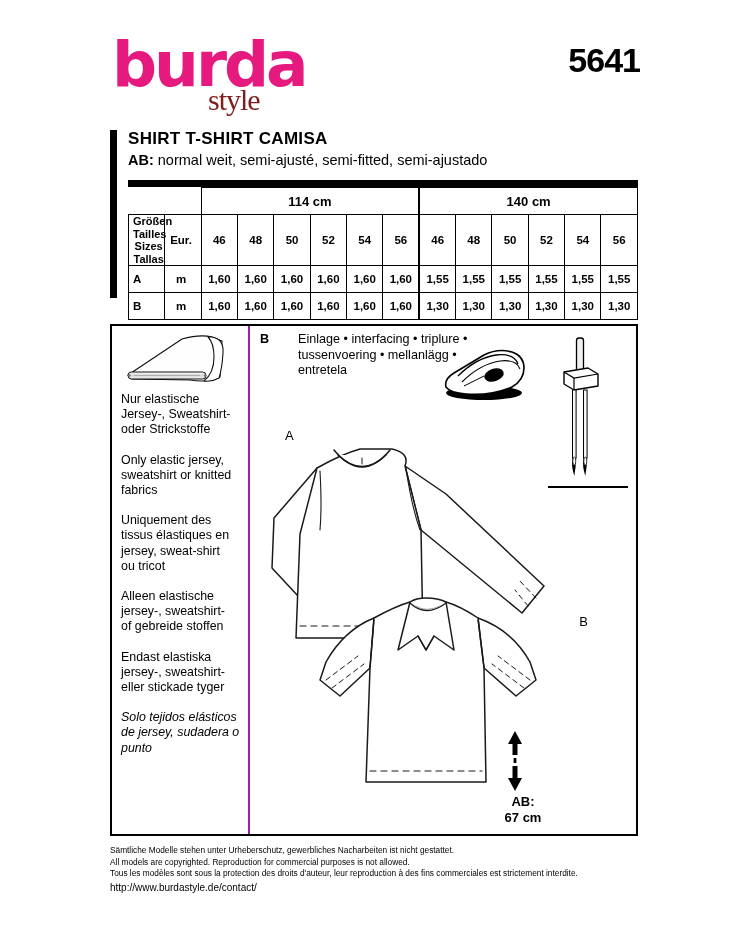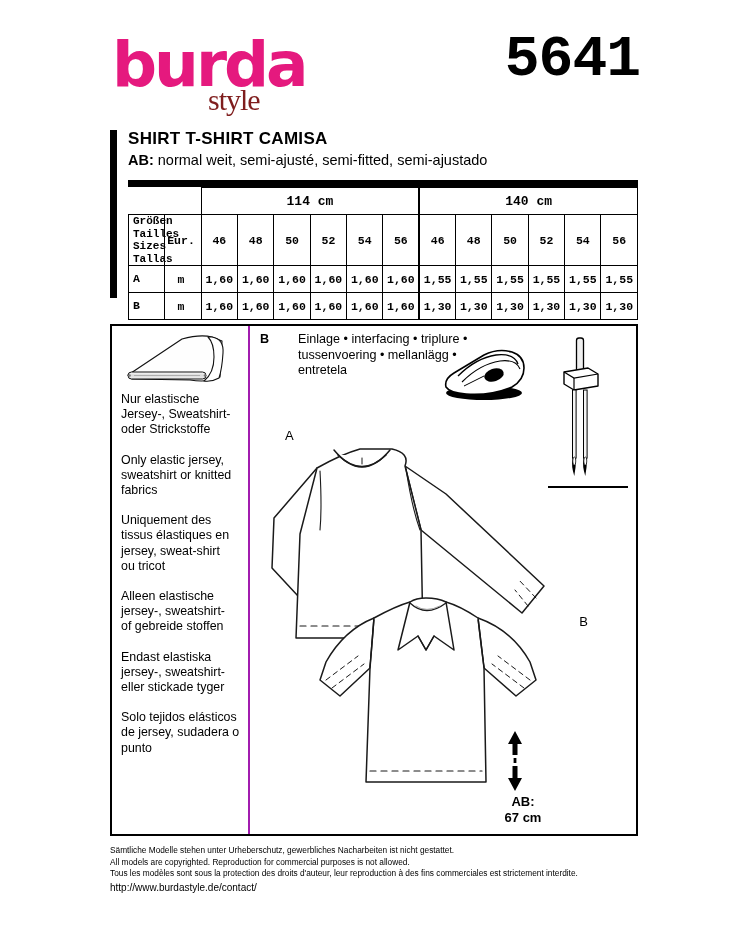--- a/index.html
+++ b/index.html
@@ -24,44 +24,44 @@
   }
   .brand-style{
     position:absolute;left:96px;top:47px;
     font-family:"Liberation Serif",serif;
     font-size:30px;
     letter-spacing:-1px;
     color:#7f1d1d;
   }
   .pattern-no{
     position:absolute;right:112px;top:36px;
-    font-family:Liberation Mono, monospace;
+    font-family:Liberation Sans, sans-serif;
     font-weight:700;
-    font-size:58px;
+    font-size:34px;
     letter-spacing:-1px;
     line-height:48px;
   }
 
   
   .leftbar{
     position:absolute;left:110px;top:130px;
     width:7px;height:168px;background:#000;
   }
 
   
   .titles{position:absolute;left:128px;top:128px;width:520px;}
   .title-main{
     font-size:17px;font-weight:700;letter-spacing:.3px;
     line-height:21px;
   }
   .title-sub{font-size:14.5px;line-height:19px;margin-top:2px;}
   .title-sub b{font-weight:700;}
 
   
-  .tbl-wrap{position:absolute;left:128px;top:180px;width:510px;font-family:Liberation Mono, monospace;}
+  .tbl-wrap{position:absolute;left:128px;top:180px;width:510px;}
   .tbl-topbar{height:7px;background:#000;width:100%;}
   table.sizes{
     border-collapse:collapse;
     width:100%;
     font-size:11.5px;
     font-weight:700;
     table-layout:fixed;
   }
   table.sizes td,table.sizes th{
     border:1px solid #000;
@@ -92,21 +92,21 @@
   .side-panel{
     position:absolute;left:0;top:0;bottom:0;width:138px;
     border-right:2px solid #a21caf;box-sizing:border-box;
   }
   .fabric-icon{position:absolute;left:8px;top:5px;width:120px;height:58px;}
   .side-texts{
     position:absolute;left:9px;top:66px;right:6px;
     font-size:12.4px;line-height:15.2px;
   }
   .side-texts p{margin:0 0 15px 0;}
-  .side-texts p:last-child{margin-bottom:0;}
+  .side-texts p:last-child{margin-bottom:0;font-style:italic;}
 
   .main-panel{position:absolute;left:138px;right:0;top:0;bottom:0;}
 
   .interfacing{
     position:absolute;left:10px;top:6px;width:300px;
     font-size:12.6px;line-height:15.6px;
   }
   .interfacing .ifb{
     position:absolute;left:0;top:0;font-weight:700;font-size:12.6px;
   }

